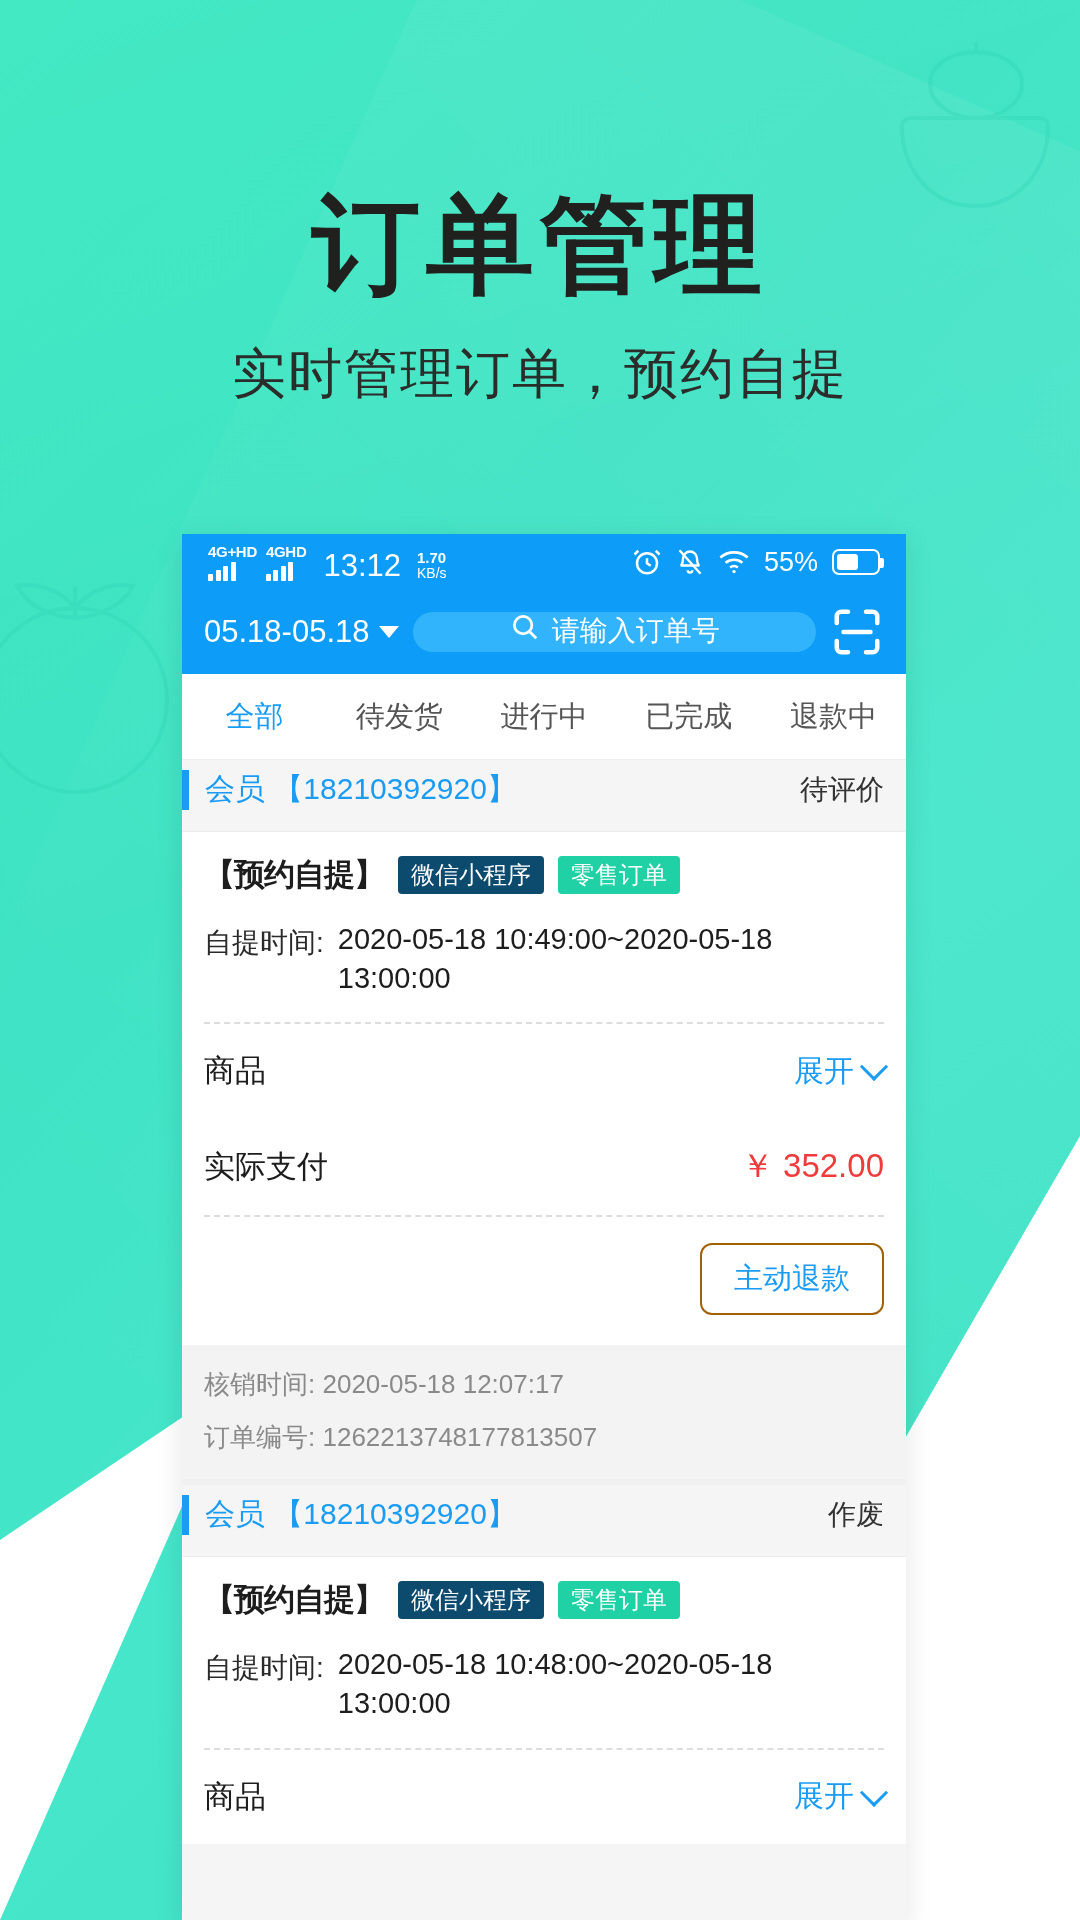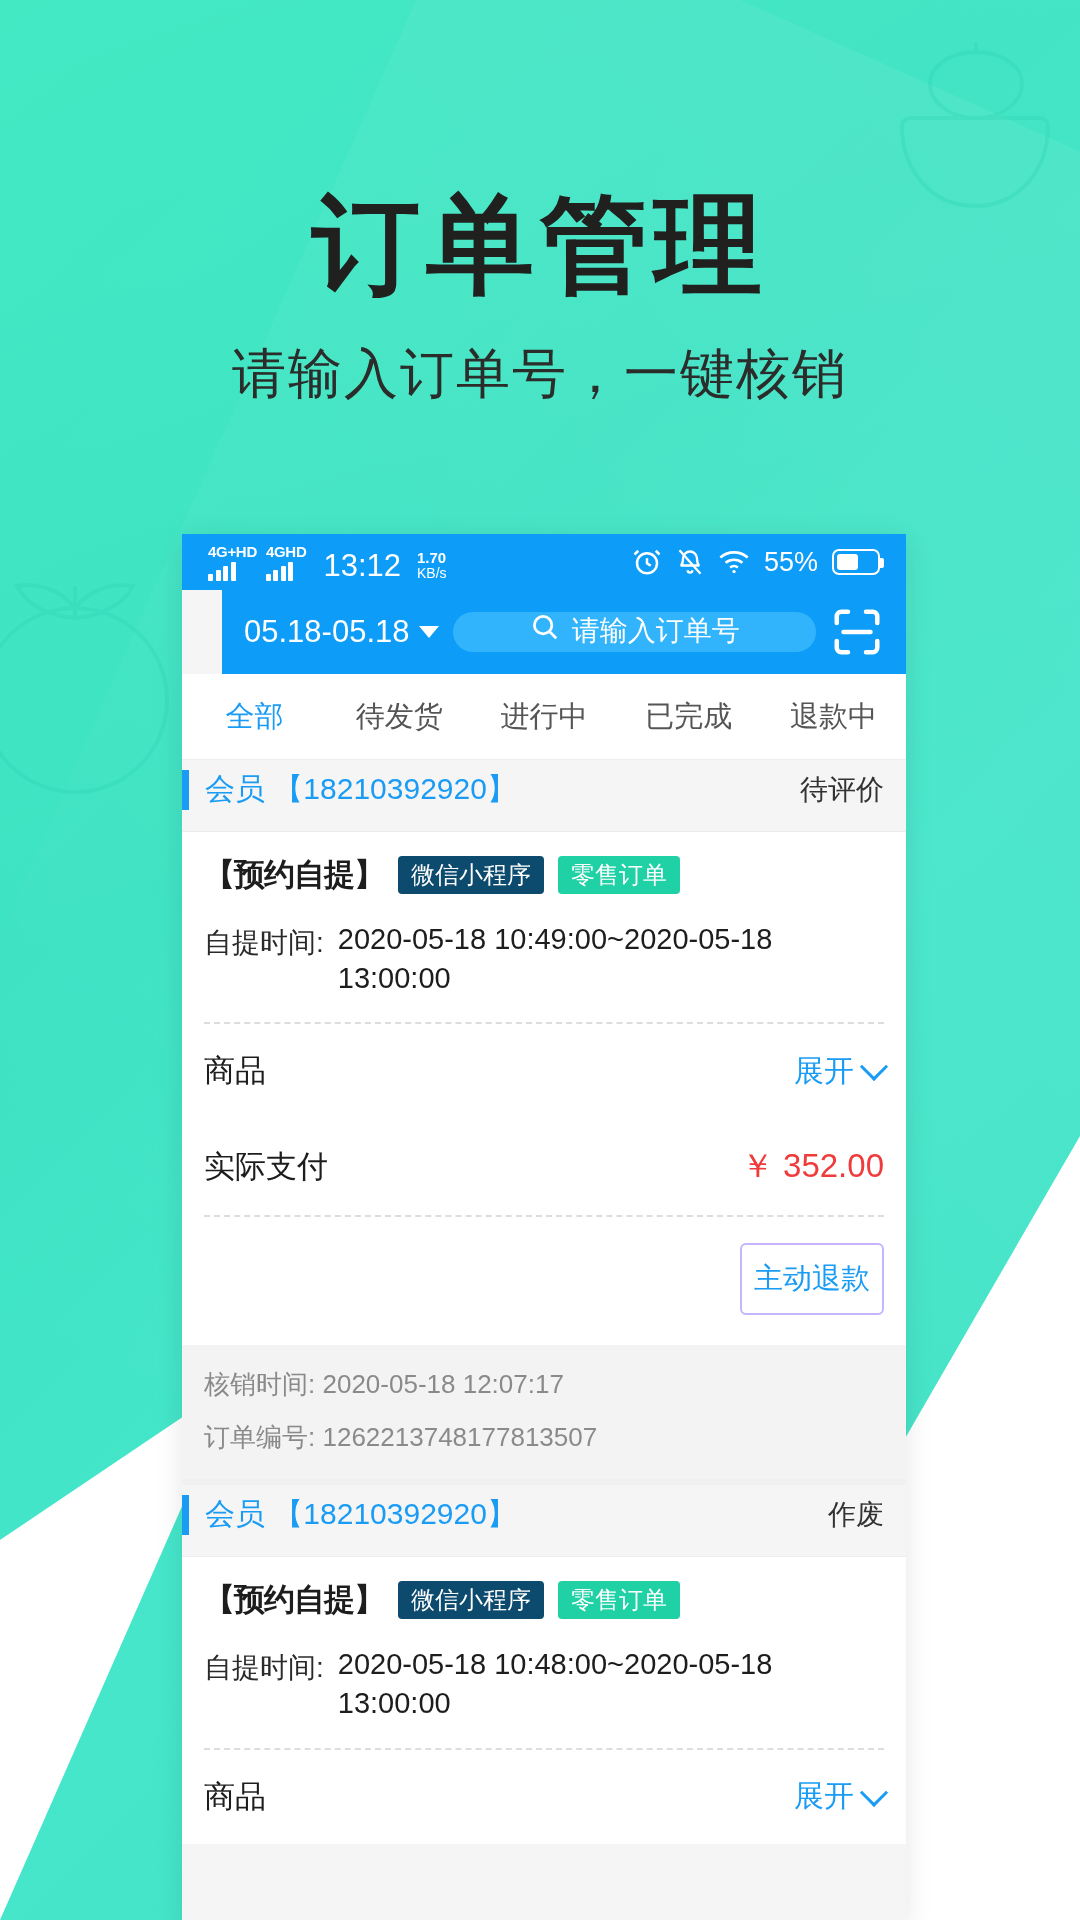--- a/index.html
+++ b/index.html
@@ -106,21 +106,20 @@
   }
   .batt i { display: block; height: 100%; width: 55%; background: #fff; border-radius: 3px; }
 
   
   .searchbar {
     background: #0d9cf7;
     height: 84px;
     display: flex; align-items: center;
     padding: 0 22px 0 22px;
     gap: 14px;
-    margin-left: 40px;
   }
   .daterange {
     display: flex; align-items: center; gap: 10px;
     color: #ffffff; font-size: 31px; white-space: nowrap;
   }
   .caret {
     width: 0; height: 0;
     border-left: 10px solid transparent;
     border-right: 10px solid transparent;
     border-top: 12px solid #ffffff;
@@ -201,24 +200,24 @@
     border-right: 3.5px solid #1a9cf4;
     border-bottom: 3.5px solid #1a9cf4;
     transform: rotate(45deg) translate(-3px,-3px);
   }
   .amount { color: #ef3b3b; font-size: 33px; }
   .btnrow {
     display: flex; justify-content: flex-end;
     padding: 26px 0 30px 0;
   }
   .ghost-btn {
-    border: 2px solid #c4b5fd; color: #1a9cf4;
+    border: 2px solid #a16207; color: #1a9cf4;
     background: transparent;
-    font-size: 29px; padding: 14px 12px;
-    border-radius: 6px;
+    font-size: 29px; padding: 14px 32px;
+    border-radius: 12px;
     font-family: inherit;
   }
   .card-foot {
     background: #f3f3f3; padding: 20px 22px 22px 22px;
   }
   .card-foot .ln { font-size: 26px; color: #8a8a8a; line-height: 1.5; }
   .card-foot .ln.sp { margin-top: 14px; }
 </style>
 </head>
 <body>
@@ -235,21 +234,21 @@
     <path d="M96 12 v-10"></path>
   </svg>
   <svg class="bg-outline outline-tomato" width="230" height="250" viewBox="0 0 230 250" fill="none" stroke="#2bd3b4" stroke-width="4">
     <circle cx="105" cy="140" r="92"></circle>
     <path d="M105 48 c-14 -18 -38 -26 -58 -22 c10 18 30 30 58 32z"></path>
     <path d="M105 48 c14 -18 38 -26 58 -22 c-10 18 -30 30 -58 32z"></path>
     <path d="M105 48 v-22"></path>
   </svg>
 
   <div class="promo-title">订单管理</div>
-  <div class="promo-sub">请输入订单号，一键核销</div>
+  <div class="promo-sub">实时管理订单，预约自提</div>
 
   <div class="phone">
 
     <div class="statusbar">
       <div class="sb-left">
         <div class="sig">
           <span class="sig-lbl">4G+HD</span>
           <span class="bars">
               <i></i>
               <i></i>

